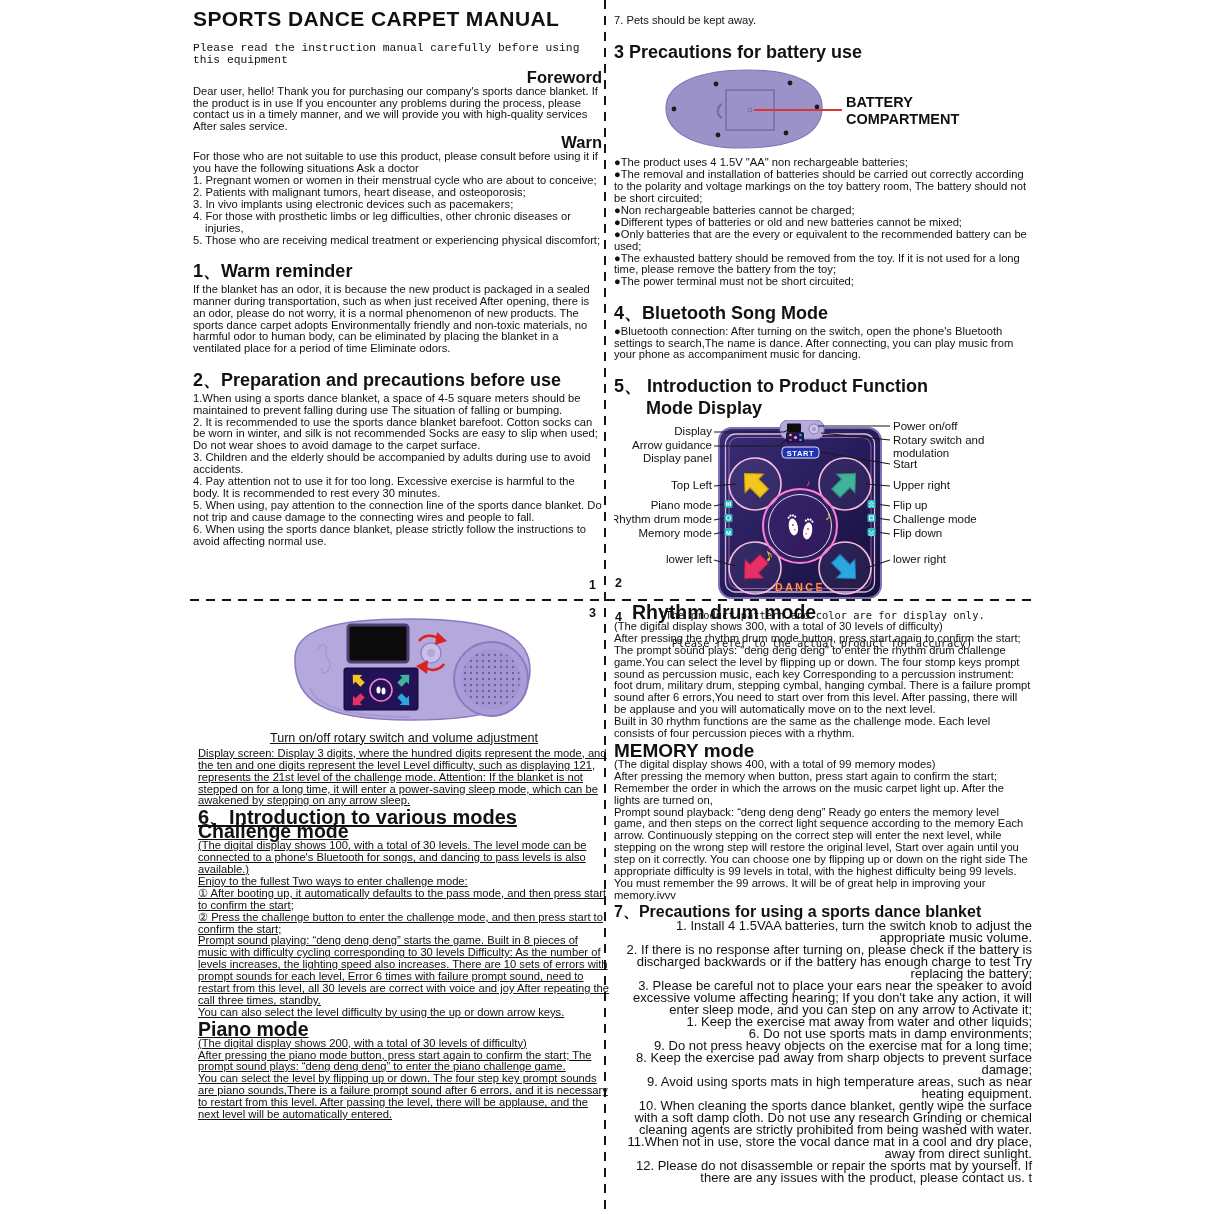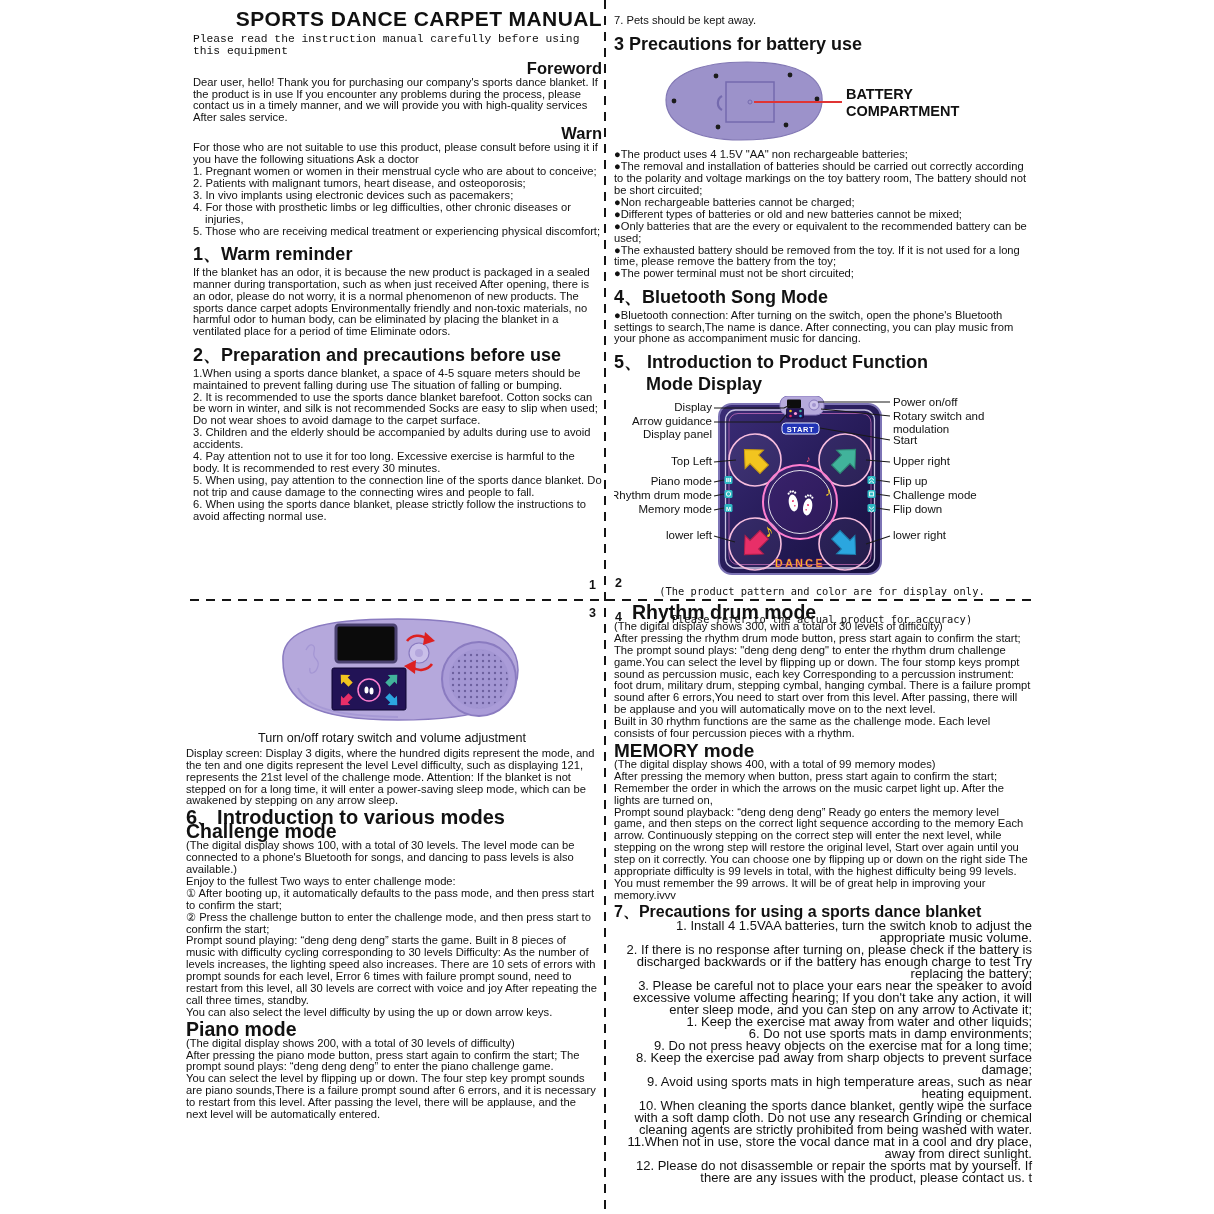--- a/index.html
+++ b/index.html
@@ -2,24 +2,24 @@
 <html><head>
 <meta charset="utf-8">
 <style>
   html,body { margin:0; padding:0; }
   body { width:1214px; height:1214px; position:relative; background:#ffffff; overflow:hidden;
          font-family:"Liberation Sans", sans-serif; color:#111; }
   .q { position:absolute; }
   .bd { font-size:11.2px; line-height:11.9px; }
   p { margin:0; }
   .hang { padding-left:12px; text-indent:-12px; }
-  .title { font-size:21px; font-weight:bold; letter-spacing:.4px; margin:0 0 9px 0;text-align:right; }
+  .title { font-size:21px; font-weight:bold; letter-spacing:.4px; margin:0 0 18px 0; }
   .sub { font-size:11.3px; margin:0 0 5px 0;font-family:Liberation Mono, monospace; }
   .h2 { font-size:16.5px; font-weight:bold; margin:4px 0 2px 0;text-align:right; }
-  .hnum { font-size:18px; font-weight:bold; margin:8px 0 2px 0; line-height:1.08; }
+  .hnum { font-size:18px; font-weight:bold; margin:16px 0 2px 0; line-height:1.08; }
   .hmode { font-size:19.5px; font-weight:bold; margin:5px 0 2px 0; }
   .hmem { font-size:19px; font-weight:bold; margin:5px 0 2px 0; }
   .h7 { font-size:16px; font-weight:bold; margin:4px 0 2px 0; }
   .indent2 { padding-left:32px; }
   .small { font-size:13px; line-height:12px;text-align:right; }
   .matnote { font-family:"DejaVu Sans Mono", monospace; font-size:10.4px; line-height:11.6px; text-align:center; margin-top:1px; }
   .caption { font-size:12.6px; text-align:center; margin:2px 0 3px 0; }
   .pgnum { position:absolute; font-weight:bold; font-size:12.5px; }
   .vline { position:absolute; left:604px; top:0; width:2.4px; height:1214px;
            background:repeating-linear-gradient(to bottom,#151515 0 9px,transparent 9px 16px); }
@@ -238,21 +238,21 @@
       <text x="279" y="103">Challenge mode</text>
       <text x="279" y="117">Flip down</text>
       <text x="279" y="143">lower right</text>
     </g>
   </svg>
 
   <div class="matnote">(The product pattern and color are for display only.</div>
   <div class="matnote" style="margin-top:16px;">Please refer to the actual product for accuracy)</div>
 </div>
 
-<div class="q bd" style="left:186px; top:610px; width:412px;">
+<div class="q bd" style="left:198px; top:610px; width:412px;text-decoration:underline;">
 
   
   <svg width="412" height="118" viewBox="0 0 412 118">
     <defs>
       <pattern id="spk" width="6" height="6" patternUnits="userSpaceOnUse">
         <circle cx="3" cy="3" r="1.2" fill="#6c5f9e"></circle>
       </pattern>
       <path id="barr2" d="M0,-15 L13,-1 L6,-1 L6,13 L-6,13 L-6,-1 L-13,-1 Z"></path>
     </defs>
     <g>

